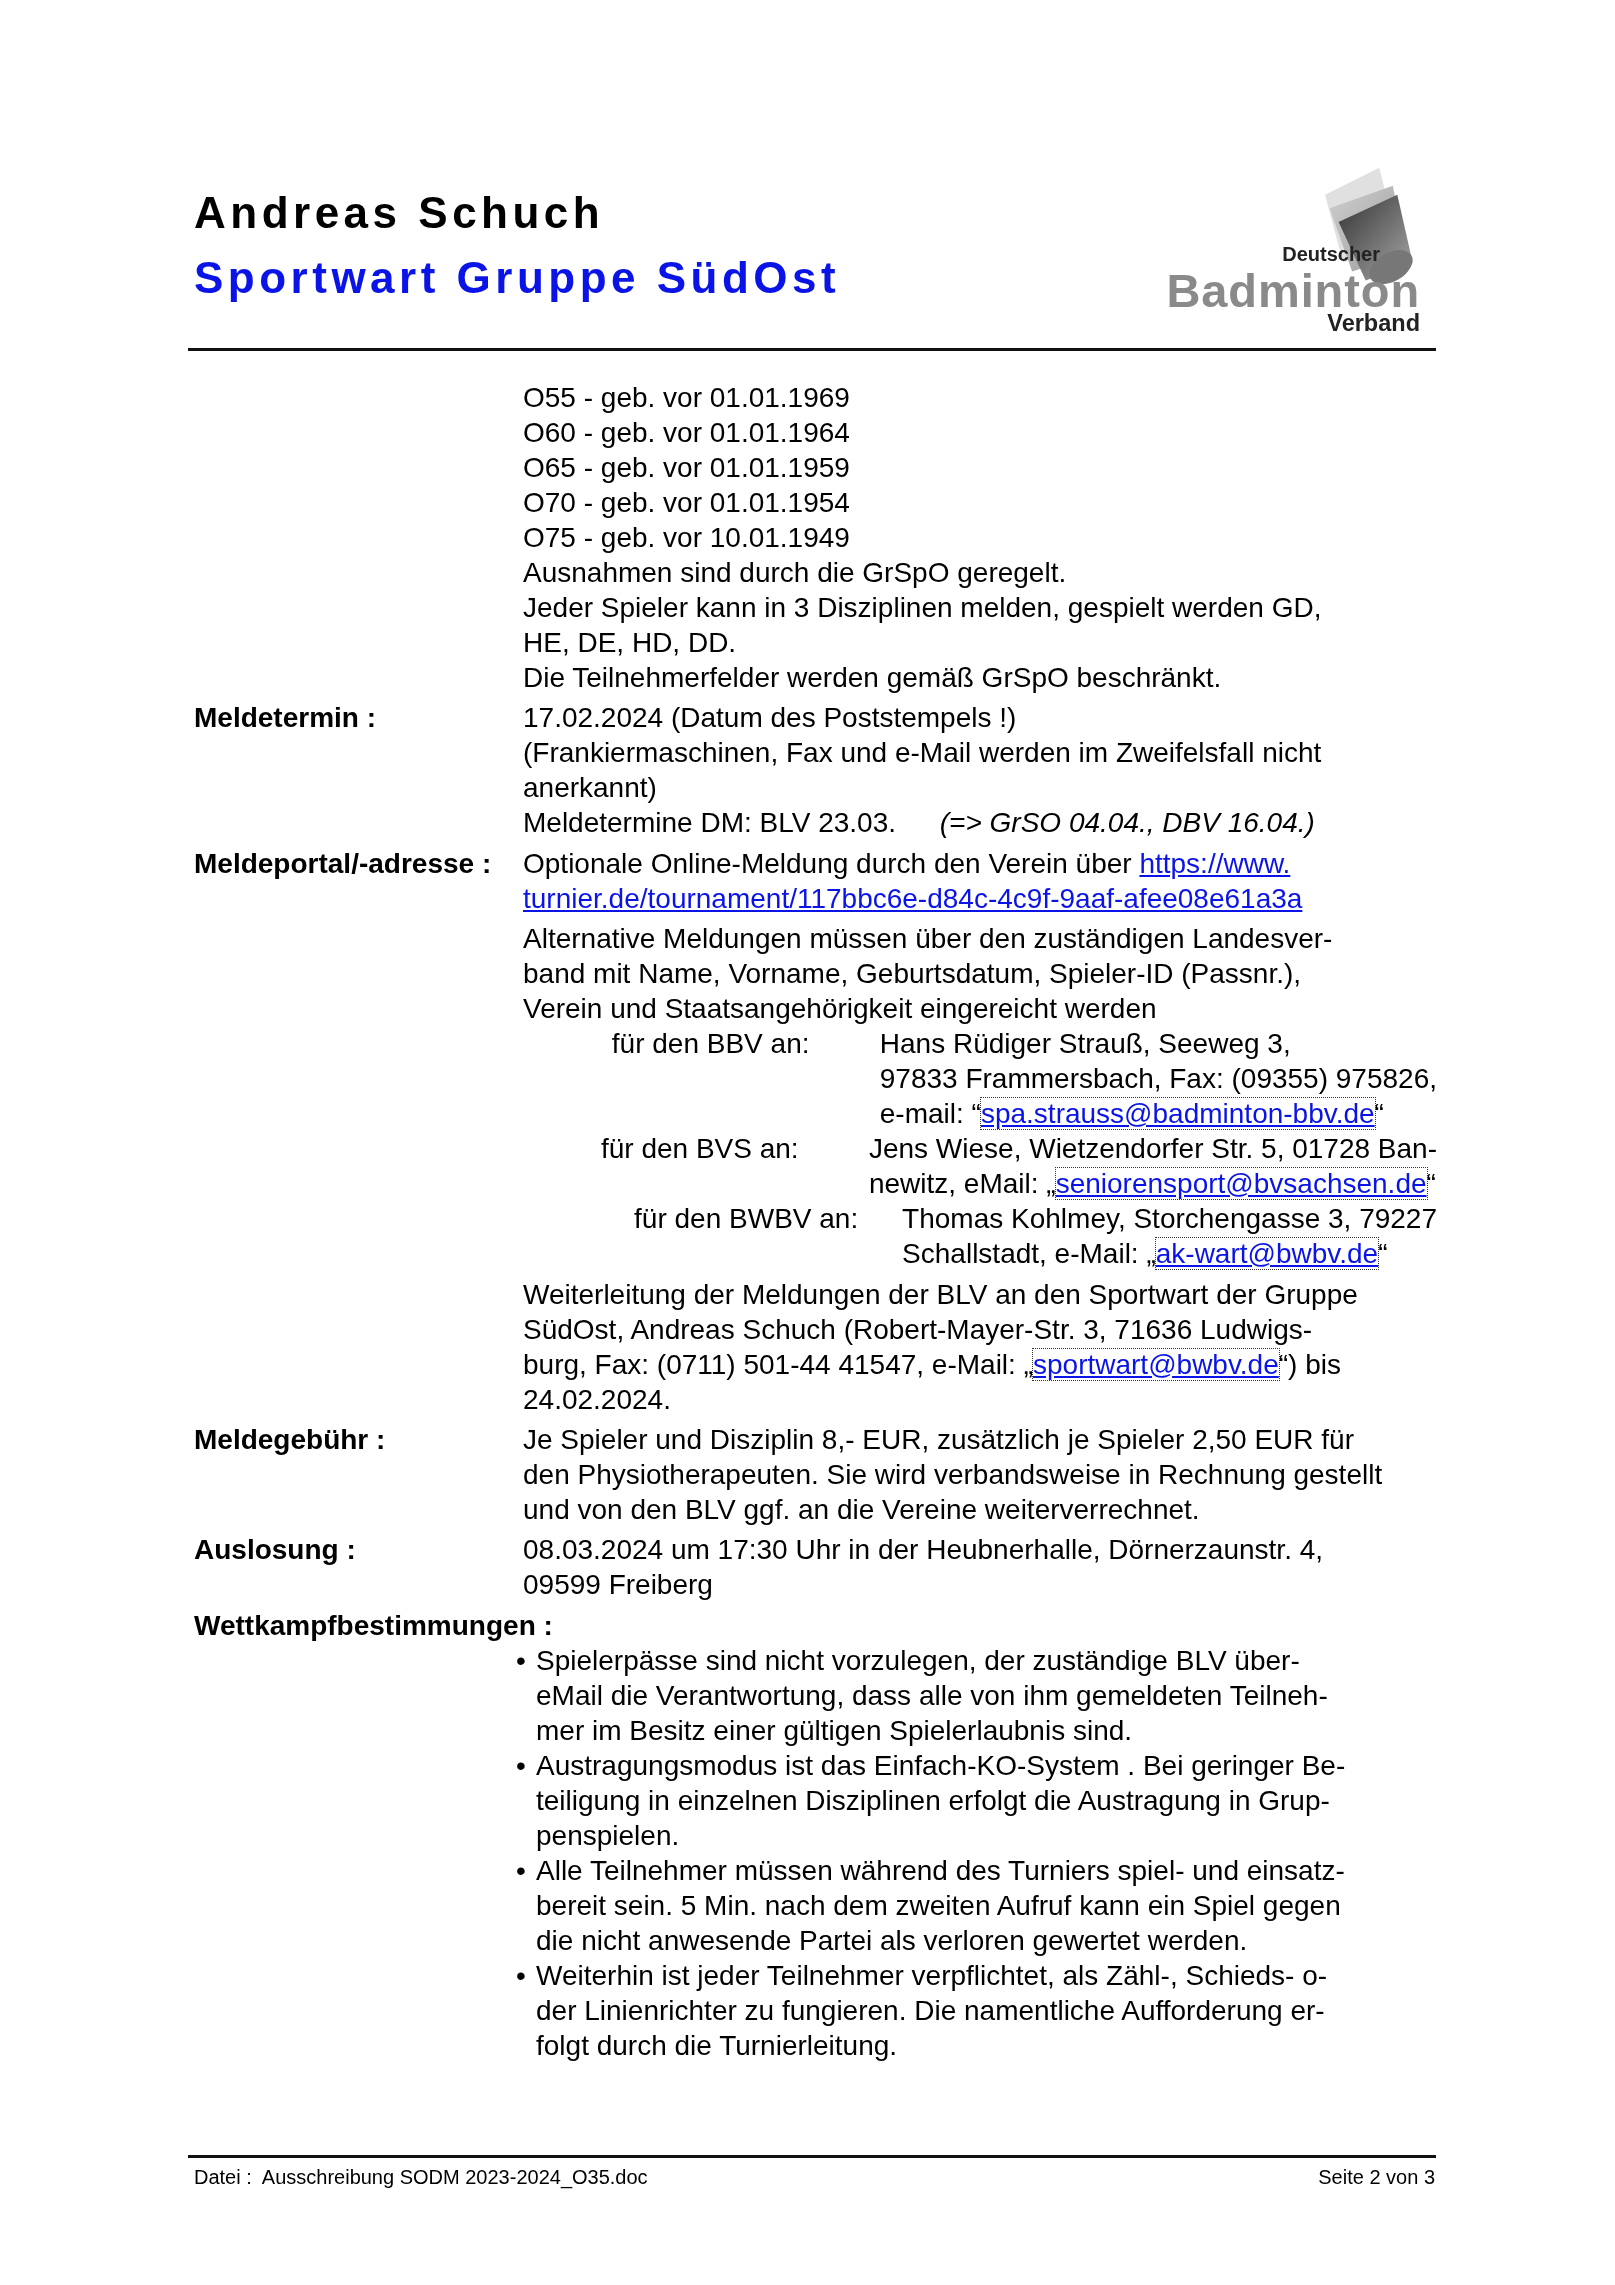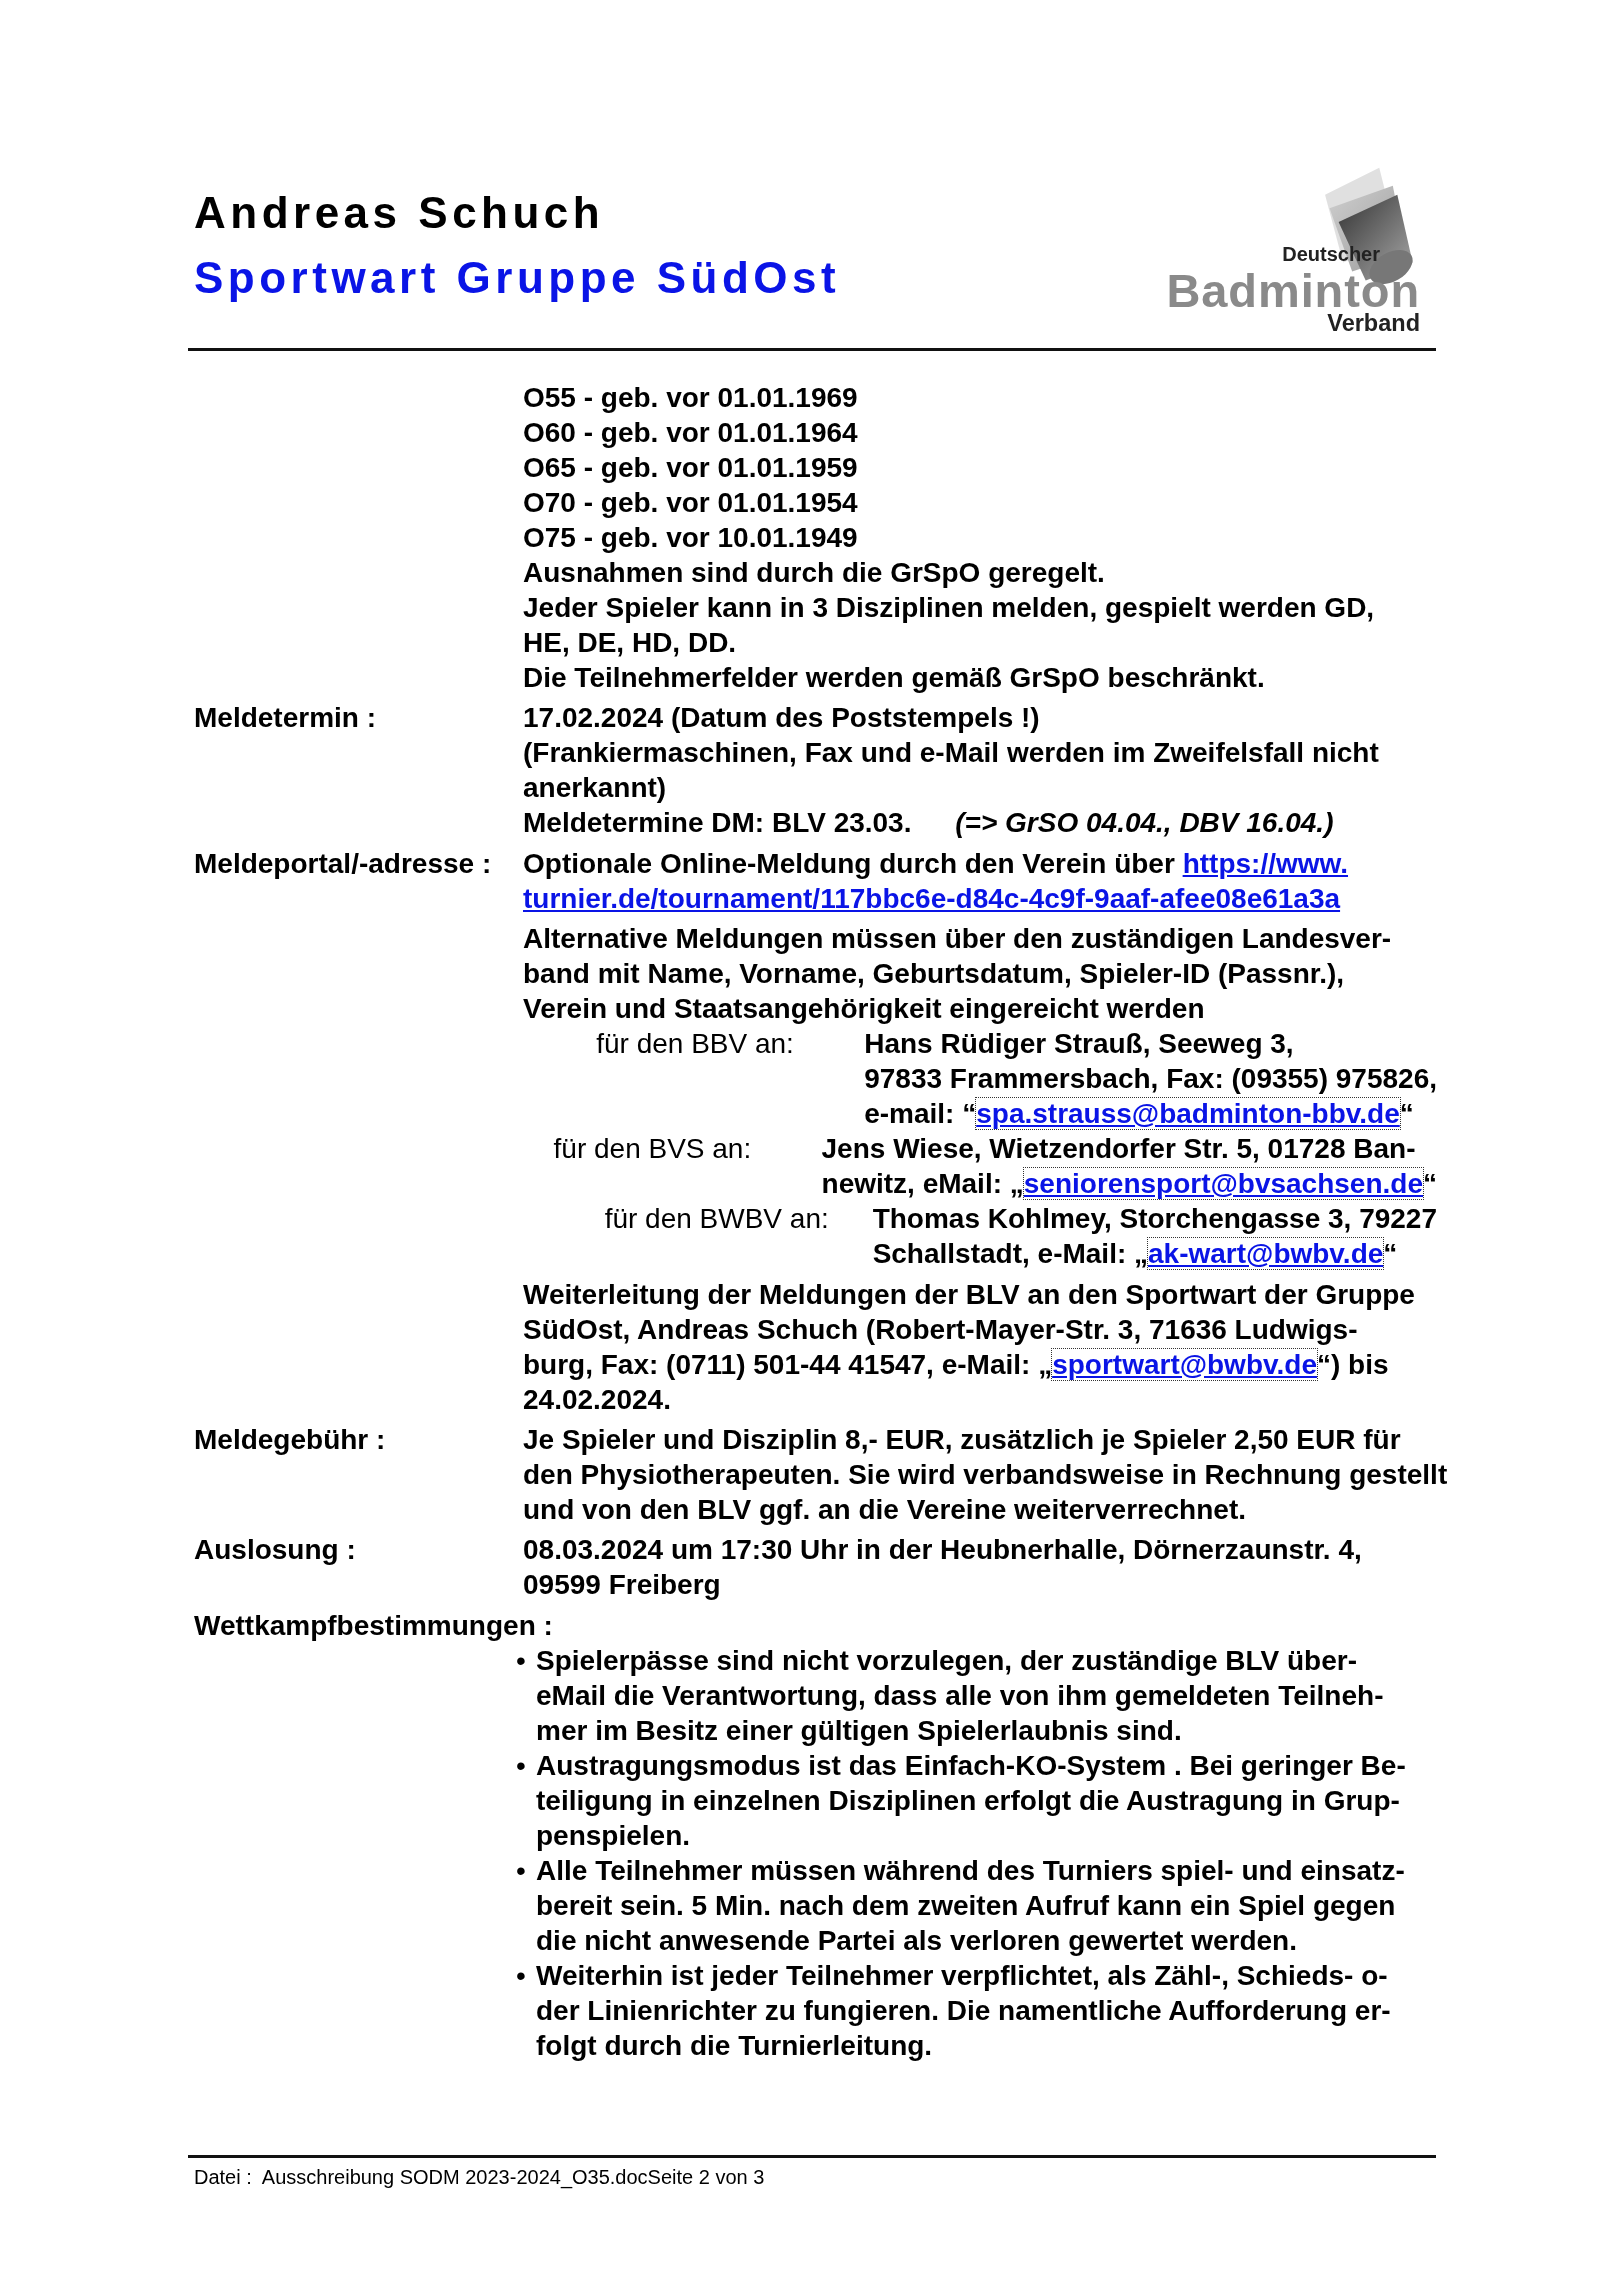--- a/index.html
+++ b/index.html
@@ -11,31 +11,31 @@
     .logo { left: 1176px; top: 154px; width: 271px; height: 190px; }
     .logo .t1 { position: absolute; right: 67px; top: 89px; font-size: 20px; font-weight: bold; color: #222; }
     .logo .t2 { position: absolute; right: 27px; top: 109px; font-size: 47px; font-weight: bold; color: #8a8a8a; letter-spacing: 0.9px; }
     .logo .t3 { position: absolute; right: 27px; top: 156px; font-size: 23.5px; font-weight: bold; color: #222; }
     .rule-top { left: 188px; top: 348px; width: 1248px; height: 2.7px; background: #111; }
     .rule-bot { left: 188px; top: 2155px; width: 1248px; height: 2.7px; background: #111; }
     .content { left: 194px; top: 380px; width: 1248px; font-size: 28px; line-height: 35px; }
     .row { display: flex; }
     .lbl { width: 329px; flex: none; font-weight: bold; white-space: nowrap; }
     .val { width: 914px; }
-    .line { white-space: nowrap; font-weight: bold; }
+    .line { white-space: nowrap; }
     .gap { height: 5.4px; }
     .sub { display: flex; justify-content: flex-end; }
     .sub .k { width: 268px; flex: none; white-space: nowrap; }
     a.lnk { color: #0a14e6; text-decoration: underline; }
     .boxed { outline: 1.4px dotted #333; outline-offset: 0.9px; }
     ul.bul { margin: 0; padding: 0; list-style: none; }
     ul.bul li { position: relative; padding-left: 20px; }
     ul.bul li::before { content: "•"; position: absolute; left: 0; top: 0; }
     .it { font-style: italic; margin-left: 36px; }
-    .footer { left: 194px; top: 2166px; width: 1241px; font-size: 20px; display: flex; }
+    .footer { left: 194px; top: 2166px; width: 1241px; font-size: 20px; display: flex; justify-content: space-between; }
   </style>
 </head>
 <body>
 
 <div class="abs h-name">Andreas Schuch</div>
 <div class="abs h-role">Sportwart Gruppe SüdOst</div>
 
 <div class="abs logo">
   <svg width="271" height="190" style="position:absolute;left:0;top:0" viewBox="0 0 300 210">
     <defs>

